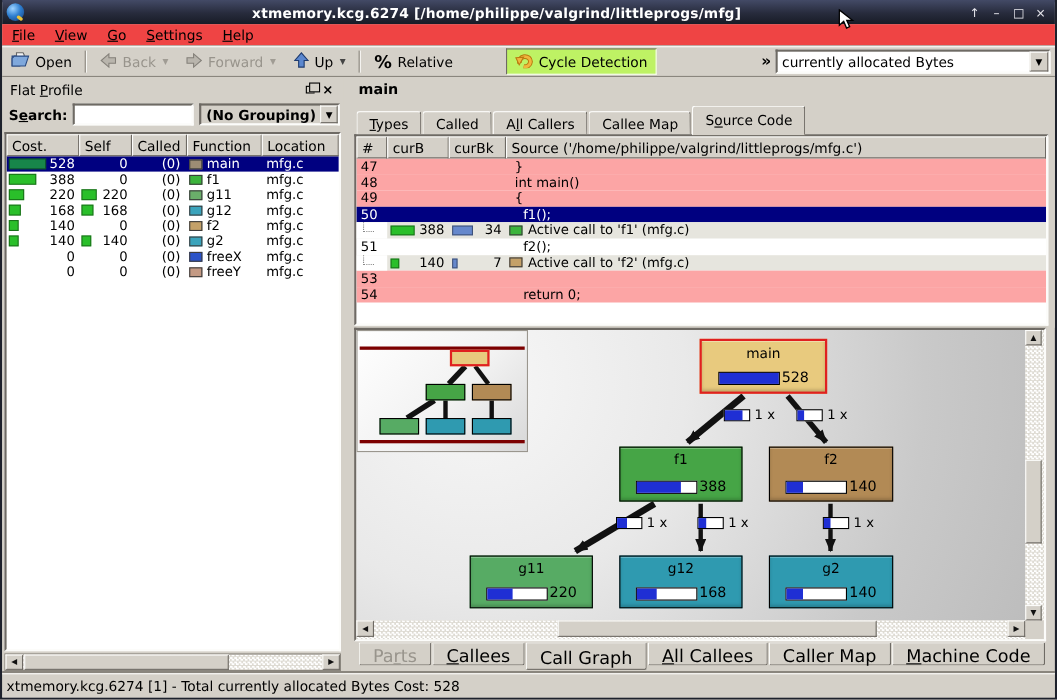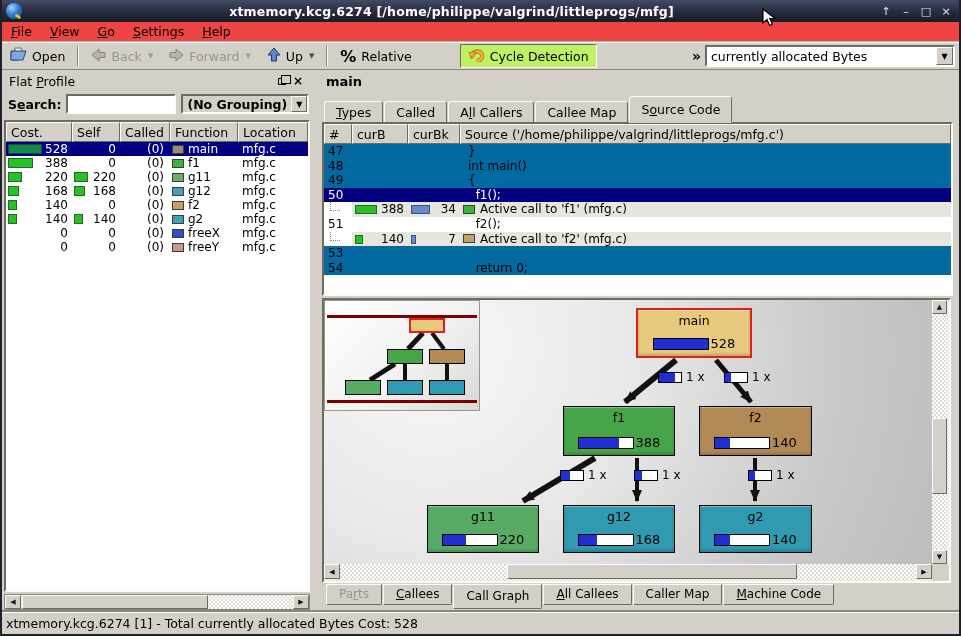--- a/index.html
+++ b/index.html
@@ -92,21 +92,21 @@
   .src-title{position:absolute;left:6px;top:4px;font-weight:bold;font-size:13px;}
   .tabrow{position:absolute;left:4px;top:26px;height:27px;display:flex;align-items:flex-end;}
   .tab{height:22px;padding:3px 11px 0;background:#d4d0c8;font-size:12.5px;white-space:nowrap;
     border:1px solid;border-color:#fcfcfa #6e6a64 transparent #fcfcfa;
     border-top-left-radius:3px;border-top-right-radius:3px;margin-right:1px;}
   .tab.active{height:27px;padding-top:5px;position:relative;z-index:3;background:#d4d0c8;}
   .src-table{position:absolute;left:2px;top:52px;width:631px;height:174px;background:#fff;
     border:2px solid;border-color:#6e6a64 #fcfcfa #fcfcfa #6e6a64;overflow:hidden;}
   .src-head{display:flex;height:20px;}
   .src-row{display:flex;height:14.6px;line-height:14.6px;font-size:12px;}
-  .src-row.nocost{background:#0369a1;align-items:center;}
+  .src-row.nocost{background:#fca5a5;align-items:center;}
   .src-row.cost{background:#fff;}
   .src-row.call{background:#e6e5de;}
   .src-row.selected{background:#000080;color:#fff;}
   .s-num{width:28px;padding-left:4px;}
   .s-curb{width:56px;position:relative;text-align:right;padding-right:4px;}
   .s-curbk{width:52px;position:relative;text-align:right;padding-right:4px;}
   .s-src{flex:1;padding-left:8px;white-space:pre;overflow:hidden;}
   .s-src.with-sq{display:flex;align-items:center;gap:5px;padding-left:3px;}
   .callbar-g{position:absolute;left:3px;top:3px;height:9px;background:#2abf2a;border:1px solid rgba(0,0,0,.4);}
   .callbar-b{position:absolute;left:3px;top:3px;height:9px;background:#6688cc;border:1px solid rgba(0,0,0,.4);}
@@ -134,21 +134,21 @@
   .elabel{position:absolute;display:flex;align-items:center;gap:4px;font-size:12px;}
   .ebar{width:24px;height:11px;background:#fff;border:1px solid #000;}
   .ebar > i{display:block;height:100%;background:#1f2fd4;}
   .gv-scroll{position:absolute;right:0;top:0;width:17px;height:264px;
     background:conic-gradient(#fff 25%,#dedbd3 25% 50%,#fff 50% 75%,#dedbd3 75%) 0 0/4px 4px;}
   .gh-scroll{position:absolute;left:0;bottom:0;width:608px;height:17px;
     background:conic-gradient(#fff 25%,#dedbd3 25% 50%,#fff 50% 75%,#dedbd3 75%) 0 0/4px 4px;}
 
   
   .btabrow{position:absolute;left:326px;top:584px;height:26px;display:flex;align-items:flex-start;}
-  .btab{height:21px;padding:2px 12px 0;background:#d4d0c8;font-size:12px;white-space:nowrap;
+  .btab{height:21px;padding:2px 12px 0;background:#d4d0c8;font-size:16px;white-space:nowrap;
     border:1px solid;border-color:#fcfcfa #6e6a64 #6e6a64 #fcfcfa;
     border-bottom-left-radius:2px;border-bottom-right-radius:2px;margin-right:1px;}
   .btab.active{height:25px;padding-top:4px;z-index:3;}
   .btab.disabled{color:#98948c;}
 
   
   .statusbar{position:absolute;left:2px;top:612px;width:957px;height:22px;background:#d4d0c8;
     border-top:1px solid #fcfcfa;box-shadow:0 -2px 0 #8a867e;display:flex;align-items:center;}
   .status-text{padding-left:4px;font-size:12.5px;white-space:nowrap;}
 

